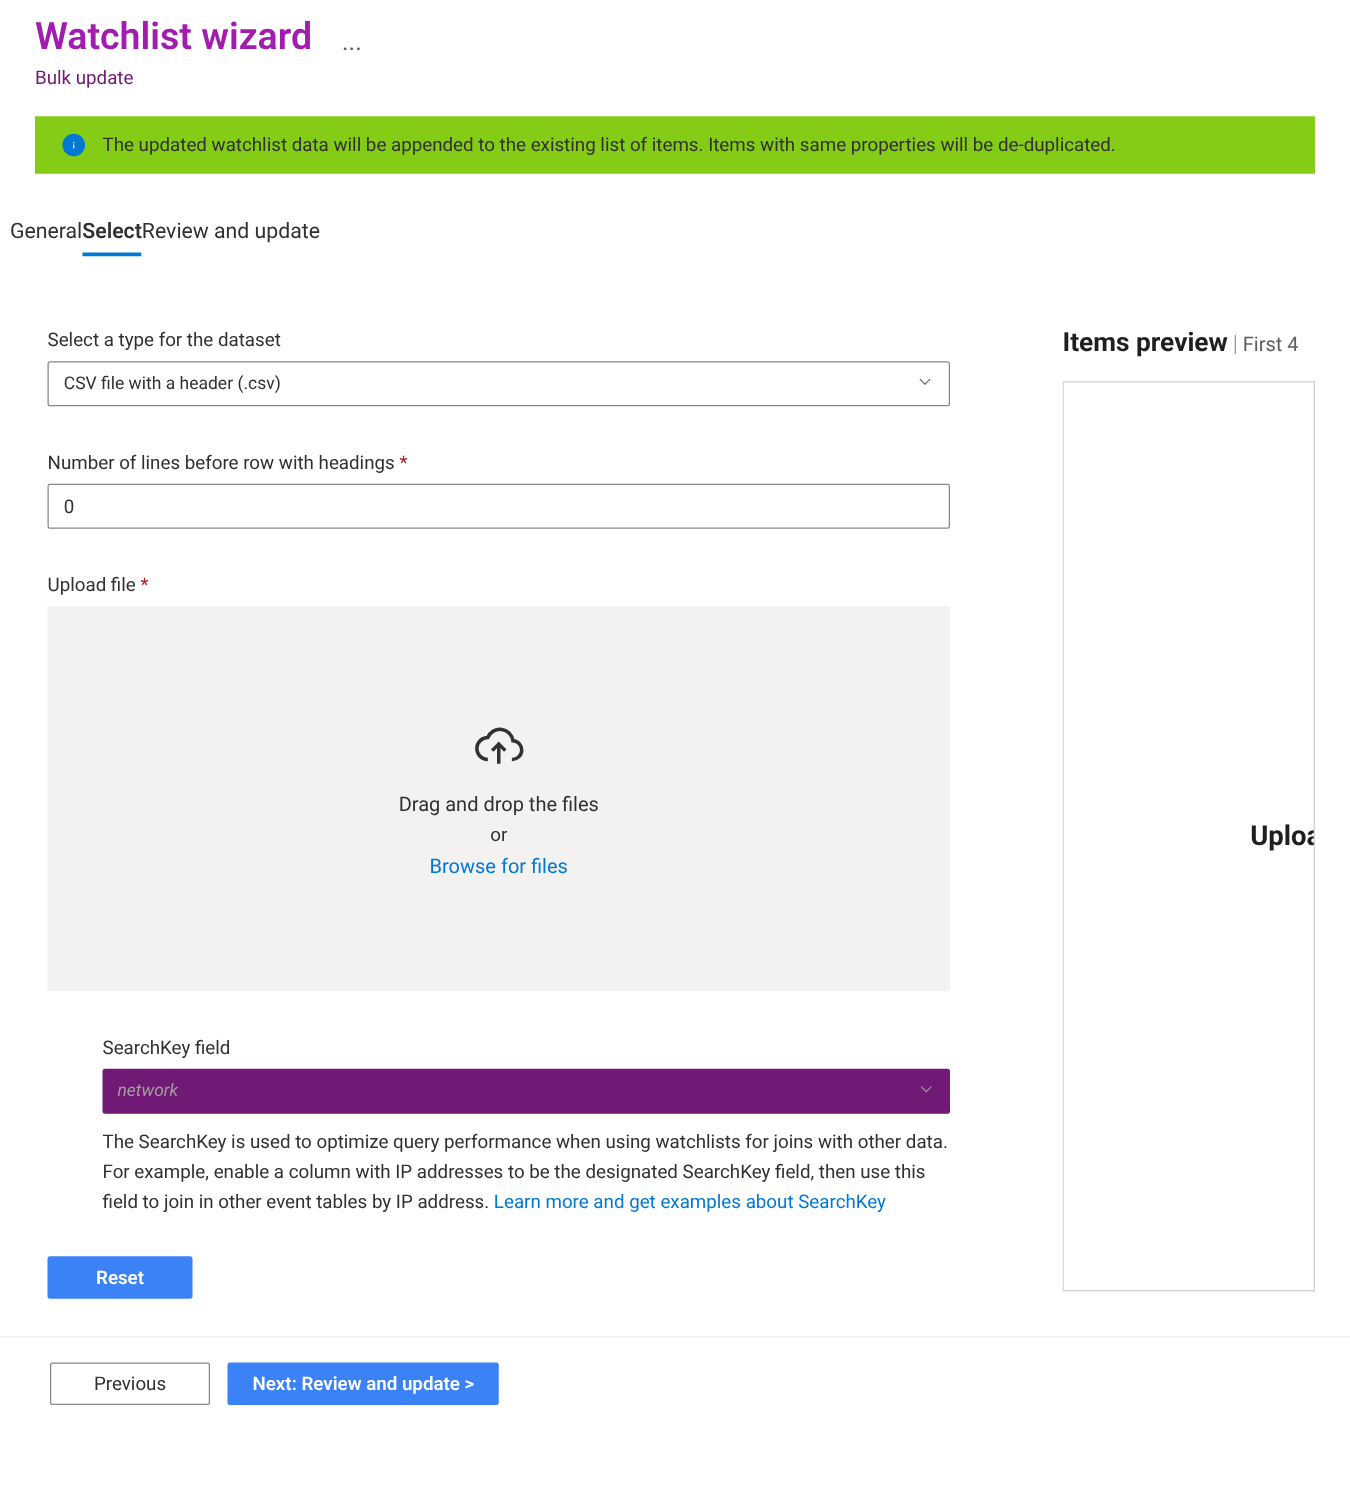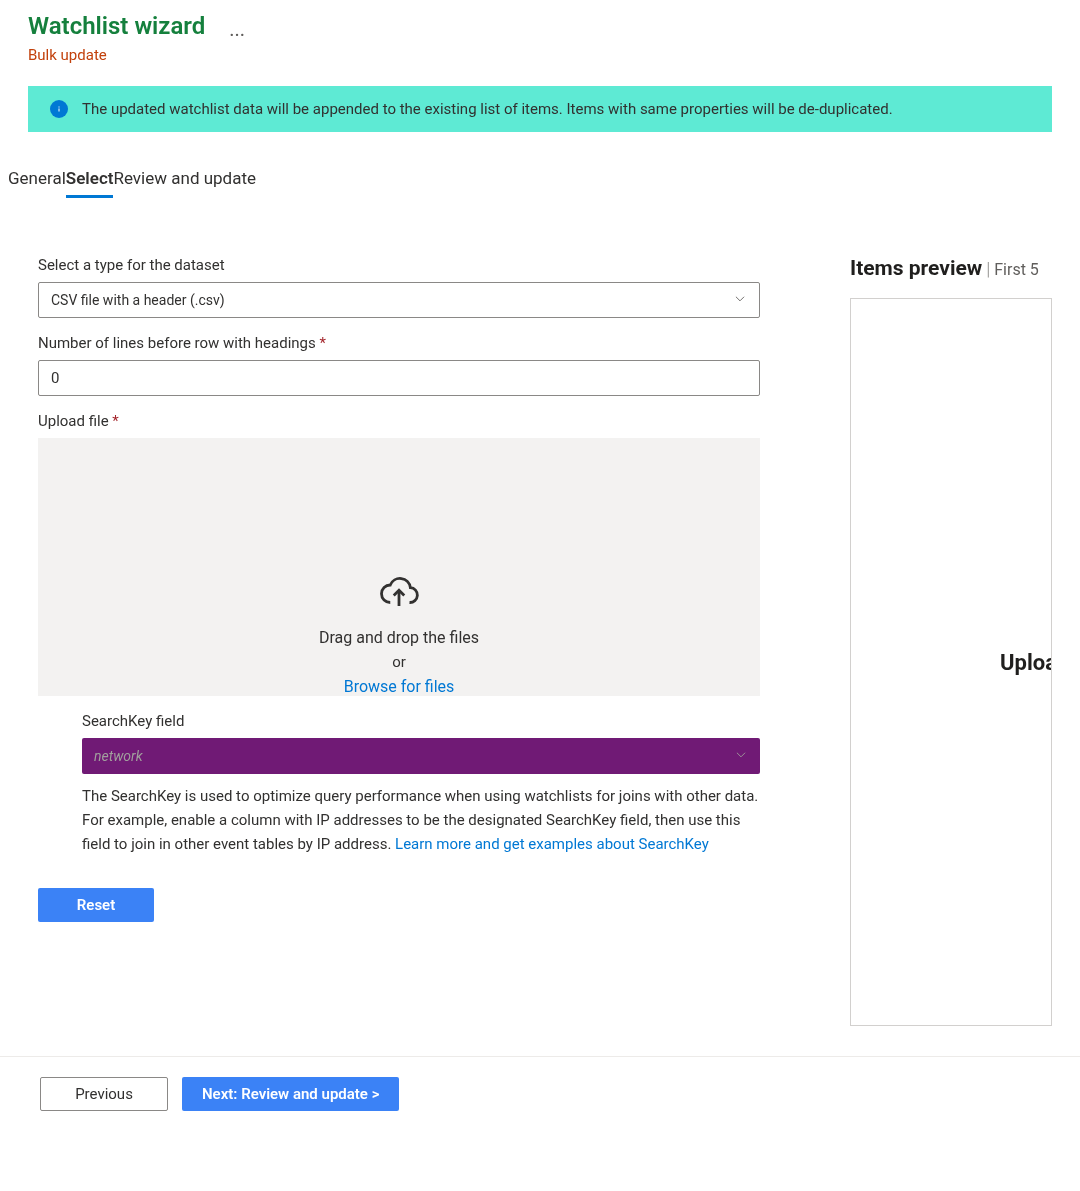--- a/index.html
+++ b/index.html
@@ -16,39 +16,39 @@
     }
     .content {
       padding: 12px 28px 0 28px;
     }
     .page-header {
       display: flex;
       align-items: center;
       gap: 24px;
     }
     .page-title {
-      font-size: 24px;
+      font-size: 30px;
       font-weight: 600;
-      color: #15803d;
+      color: #a21caf;
     }
     .more-btn {
       font-size: 20px;
       color: #605e5c;
       cursor: pointer;
       line-height: 1;
       padding-top: 6px;
     }
     .subtitle {
       font-size: 15px;
-      color: #c2410c;
+      color: #701a75;
       margin-top: 6px;
     }
     .info-banner {
       margin-top: 22px;
-      background: #5eead4;
+      background: #84cc16;
       padding: 14px 22px;
       display: flex;
       align-items: center;
       gap: 14px;
       font-size: 15px;
       color: #323130;
     }
     .info-icon-wrap {
       width: 18px;
       height: 18px;
@@ -92,21 +92,21 @@
     .main-row {
       display: flex;
       margin-top: 58px;
       gap: 90px;
     }
     .form-col {
       width: 722px;
       margin-left: 10px;
     }
     .field {
-      margin-bottom: 16px;
+      margin-bottom: 36px;
     }
     .field-label {
       font-size: 15px;
       color: #323130;
       margin-bottom: 8px;
       display: block;
     }
     .required {
       color: #a4262c;
     }
@@ -150,26 +150,26 @@
       height: 36px;
       border: 1px solid #8a8886;
       border-radius: 2px;
       padding: 0 12px;
       font-size: 15px;
       font-family: inherit;
       color: #323130;
     }
     .dropzone {
       width: 100%;
-      height: 258px;
+      height: 308px;
       background: #f3f2f1;
       display: flex;
       flex-direction: column;
       align-items: center;
-      justify-content: flex-end;
+      justify-content: center;
       gap: 6px;
       color: #323130;
     }
     .cloud-icon svg {
       width: 42px;
       height: 42px;
       stroke: #323130;
       stroke-width: 1.6;
       fill: none;
     }
@@ -354,21 +354,21 @@
       </div>
 
       <div class="reset-wrap">
         <button class="btn btn-primary" style="width:116px;">Reset</button>
       </div>
 
     </div>
 
     <div class="preview-col">
       <div class="preview-header">
-        <strong>Items preview</strong><span class="sep">|</span><span class="sub">First 5</span>
+        <strong>Items preview</strong><span class="sep">|</span><span class="sub">First 4</span>
       </div>
       <div class="preview-box">
         <span class="preview-placeholder">Uploa</span>
       </div>
     </div>
 
   </div>
 
 </div>
 

